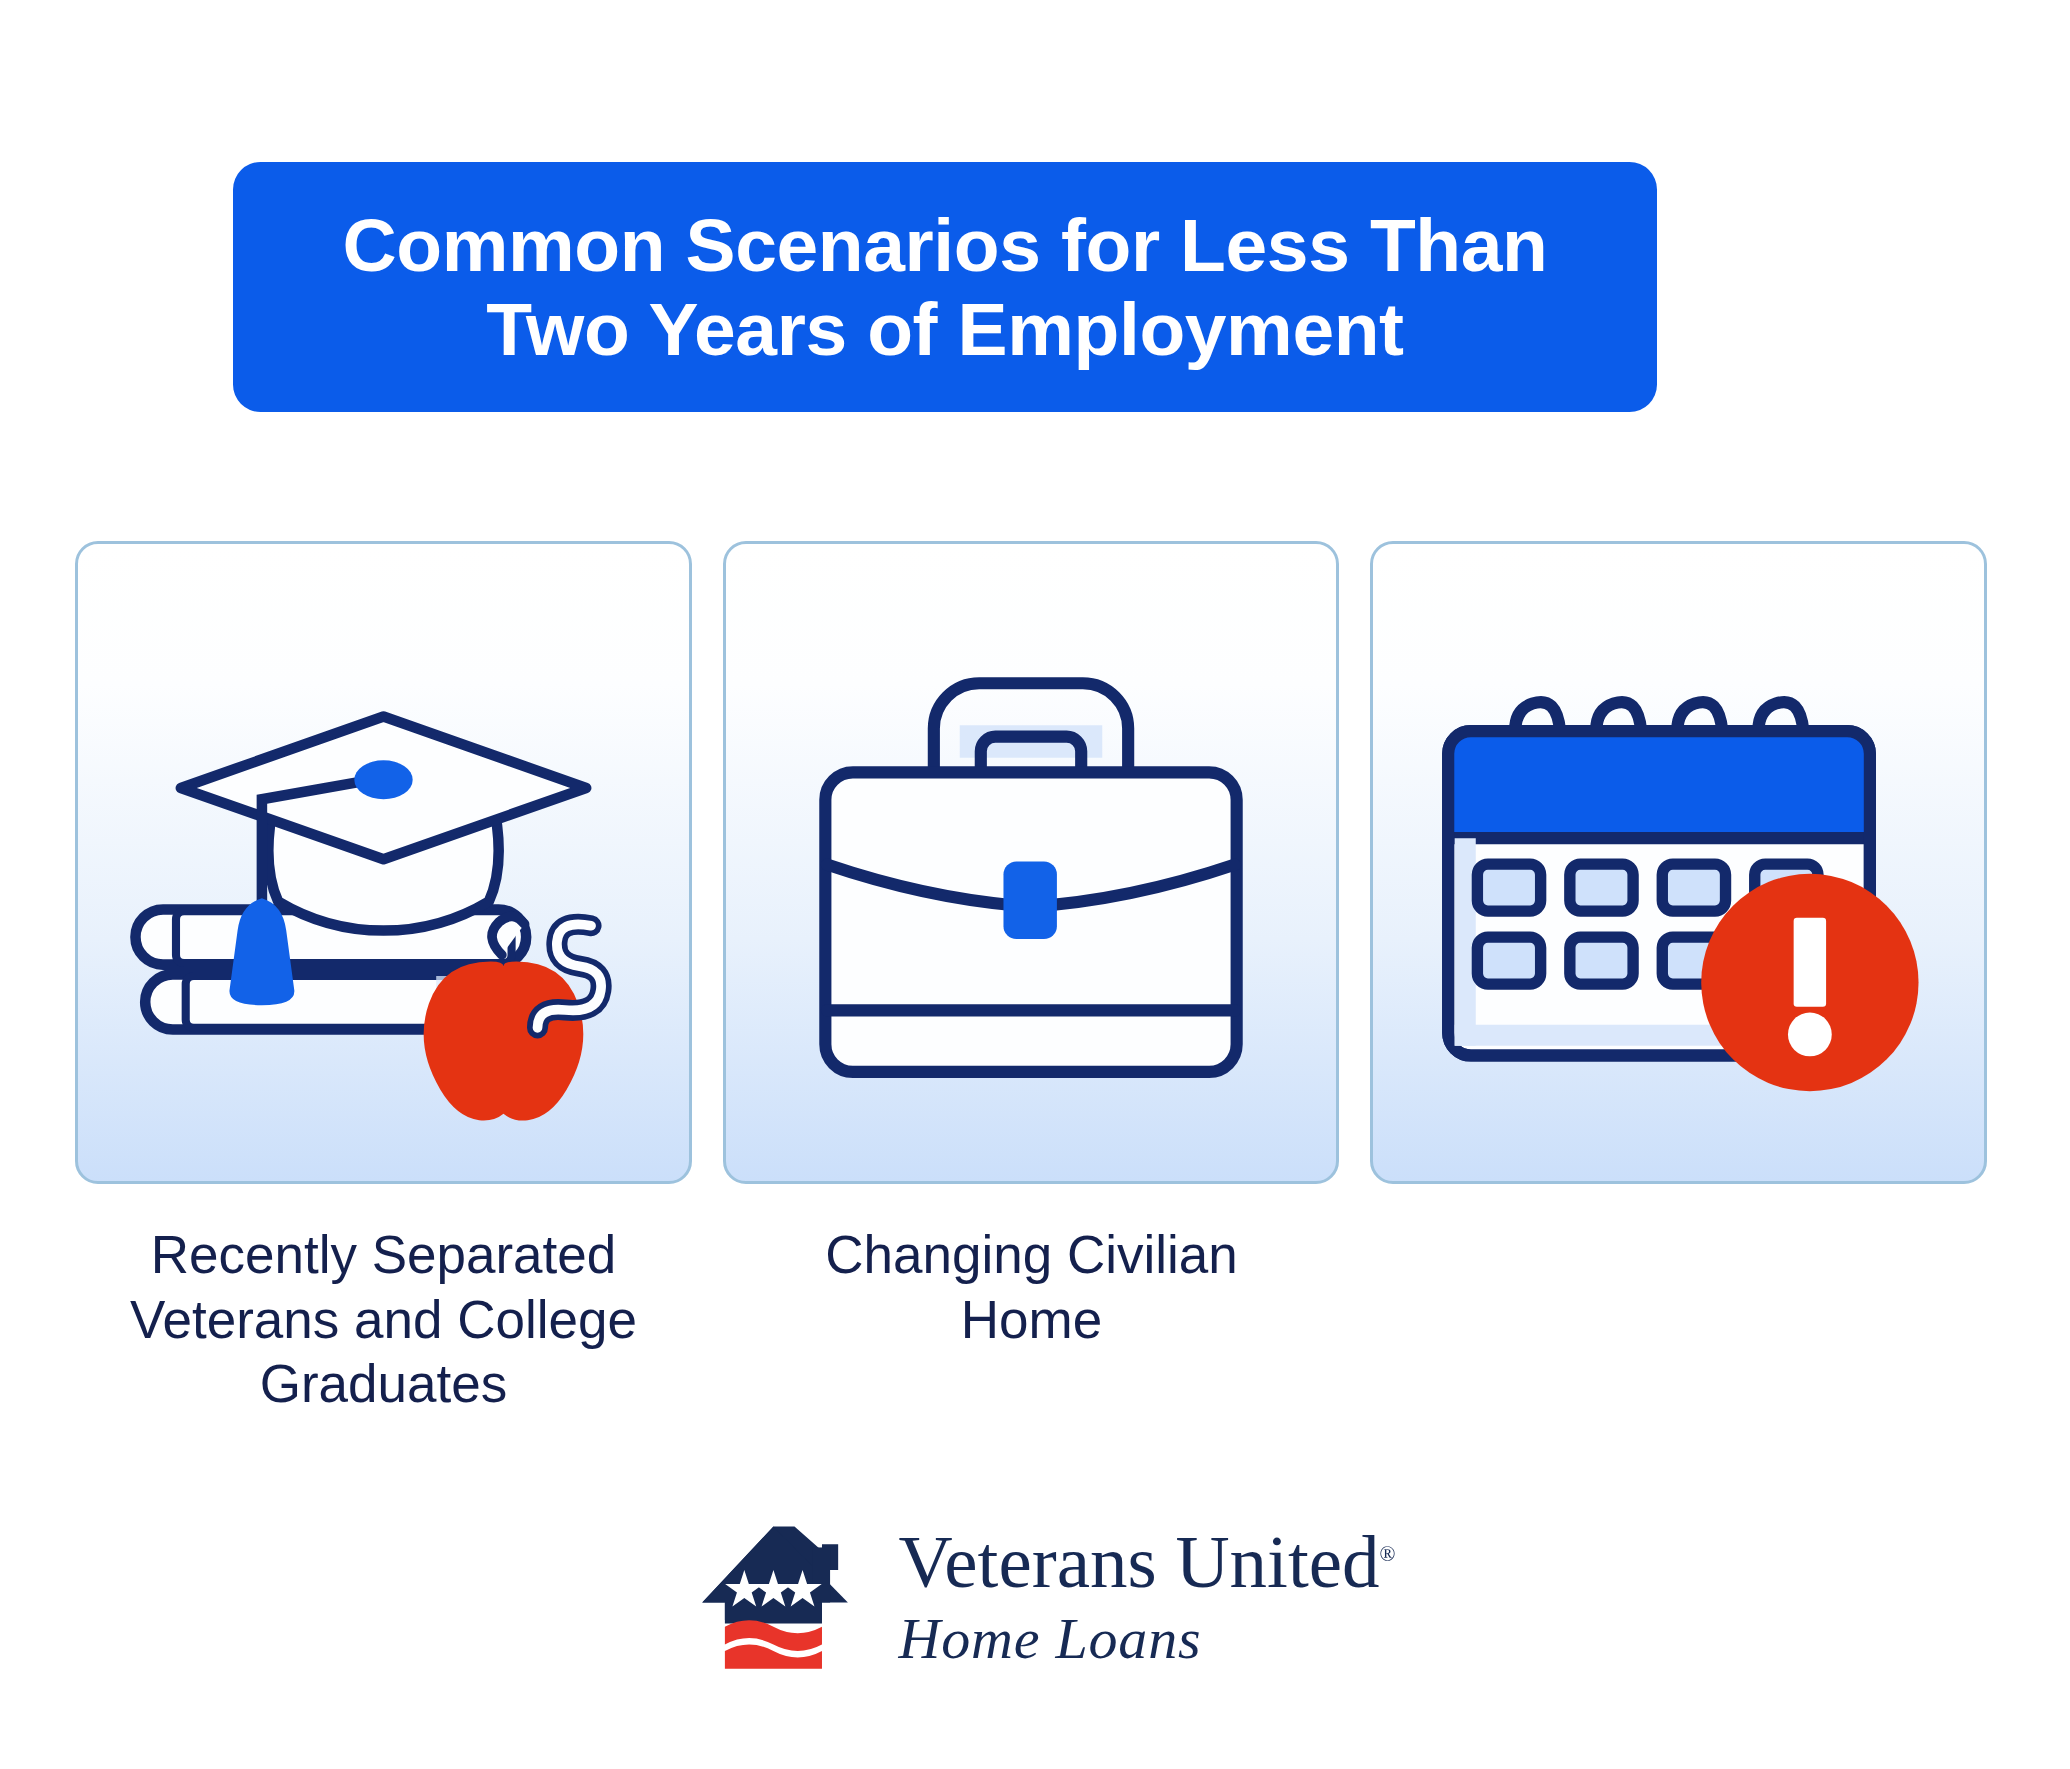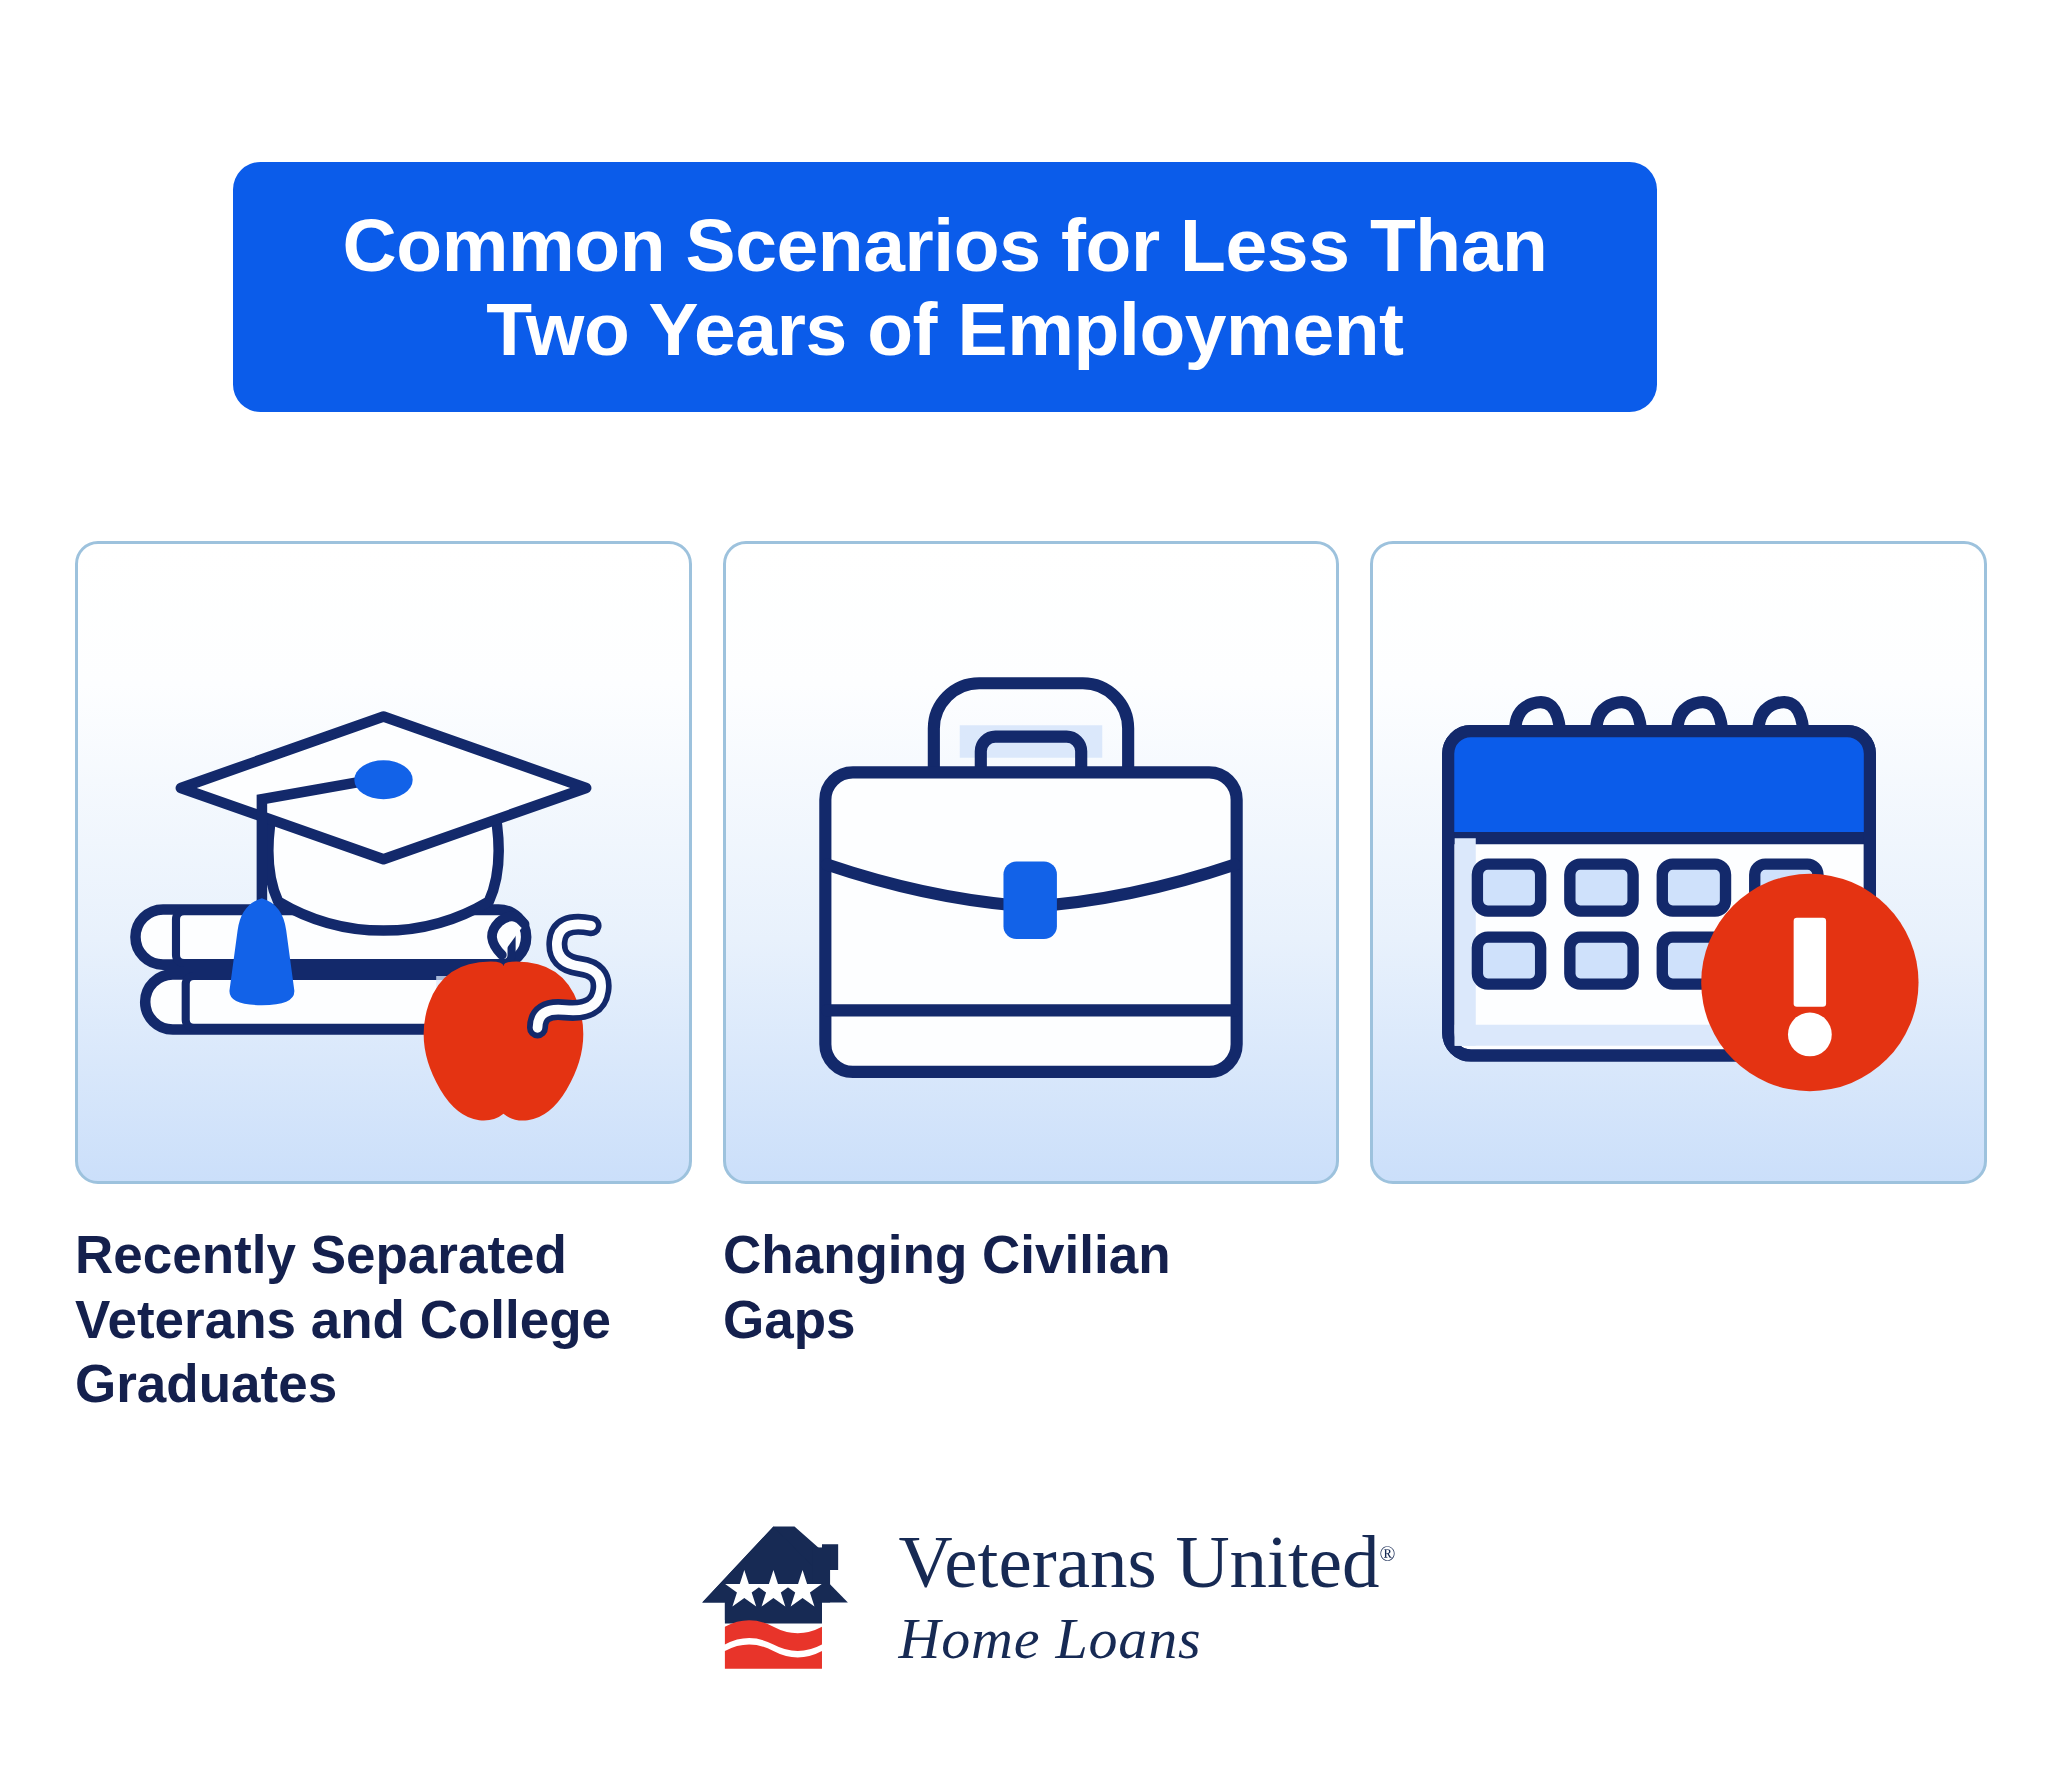--- a/index.html
+++ b/index.html
@@ -68,23 +68,24 @@
   .captions {
     position: absolute;
     left: 75px;
     top: 1223px;
     width: 1912px;
     display: flex;
     gap: 31px;
   }
   .caption {
     width: 617px;
+    text-align: center;
     color: #14204d;
     font-size: 53px;
-    font-weight: bold;
+    font-weight: normal;
     line-height: 1.22;
     white-space: pre-line;
   }
 
   
   .logo {
     position: absolute;
     left: 12px;
     top: 1523px;
     width: 2071px;
@@ -223,21 +224,21 @@
       <circle cx="482" cy="532" r="27" fill="#ffffff"></circle>
     </svg>
   </div>
 </div>
 
 <div class="captions">
   <div class="caption">Recently Separated
 Veterans and College
 Graduates</div>
   <div class="caption">Changing Civilian
-Gaps</div>
+Home</div>
 </div>
 
 <div class="logo">
   <svg class="logo-mark" width="178" height="146" viewBox="0 0 220 180" fill="none">
 
     <path d="M92 4 L4 98 h28 v22 h120 V58 h20 V26 h-20 V34 L118 4 Z" fill="#172a54"></path>
     <path d="M92 4 L4 98 h180 Z" fill="#172a54"></path>
     <rect x="140" y="30" width="22" height="68" fill="#172a54"></rect>
     <rect x="32" y="98" width="120" height="26" fill="#172a54"></rect>
 

